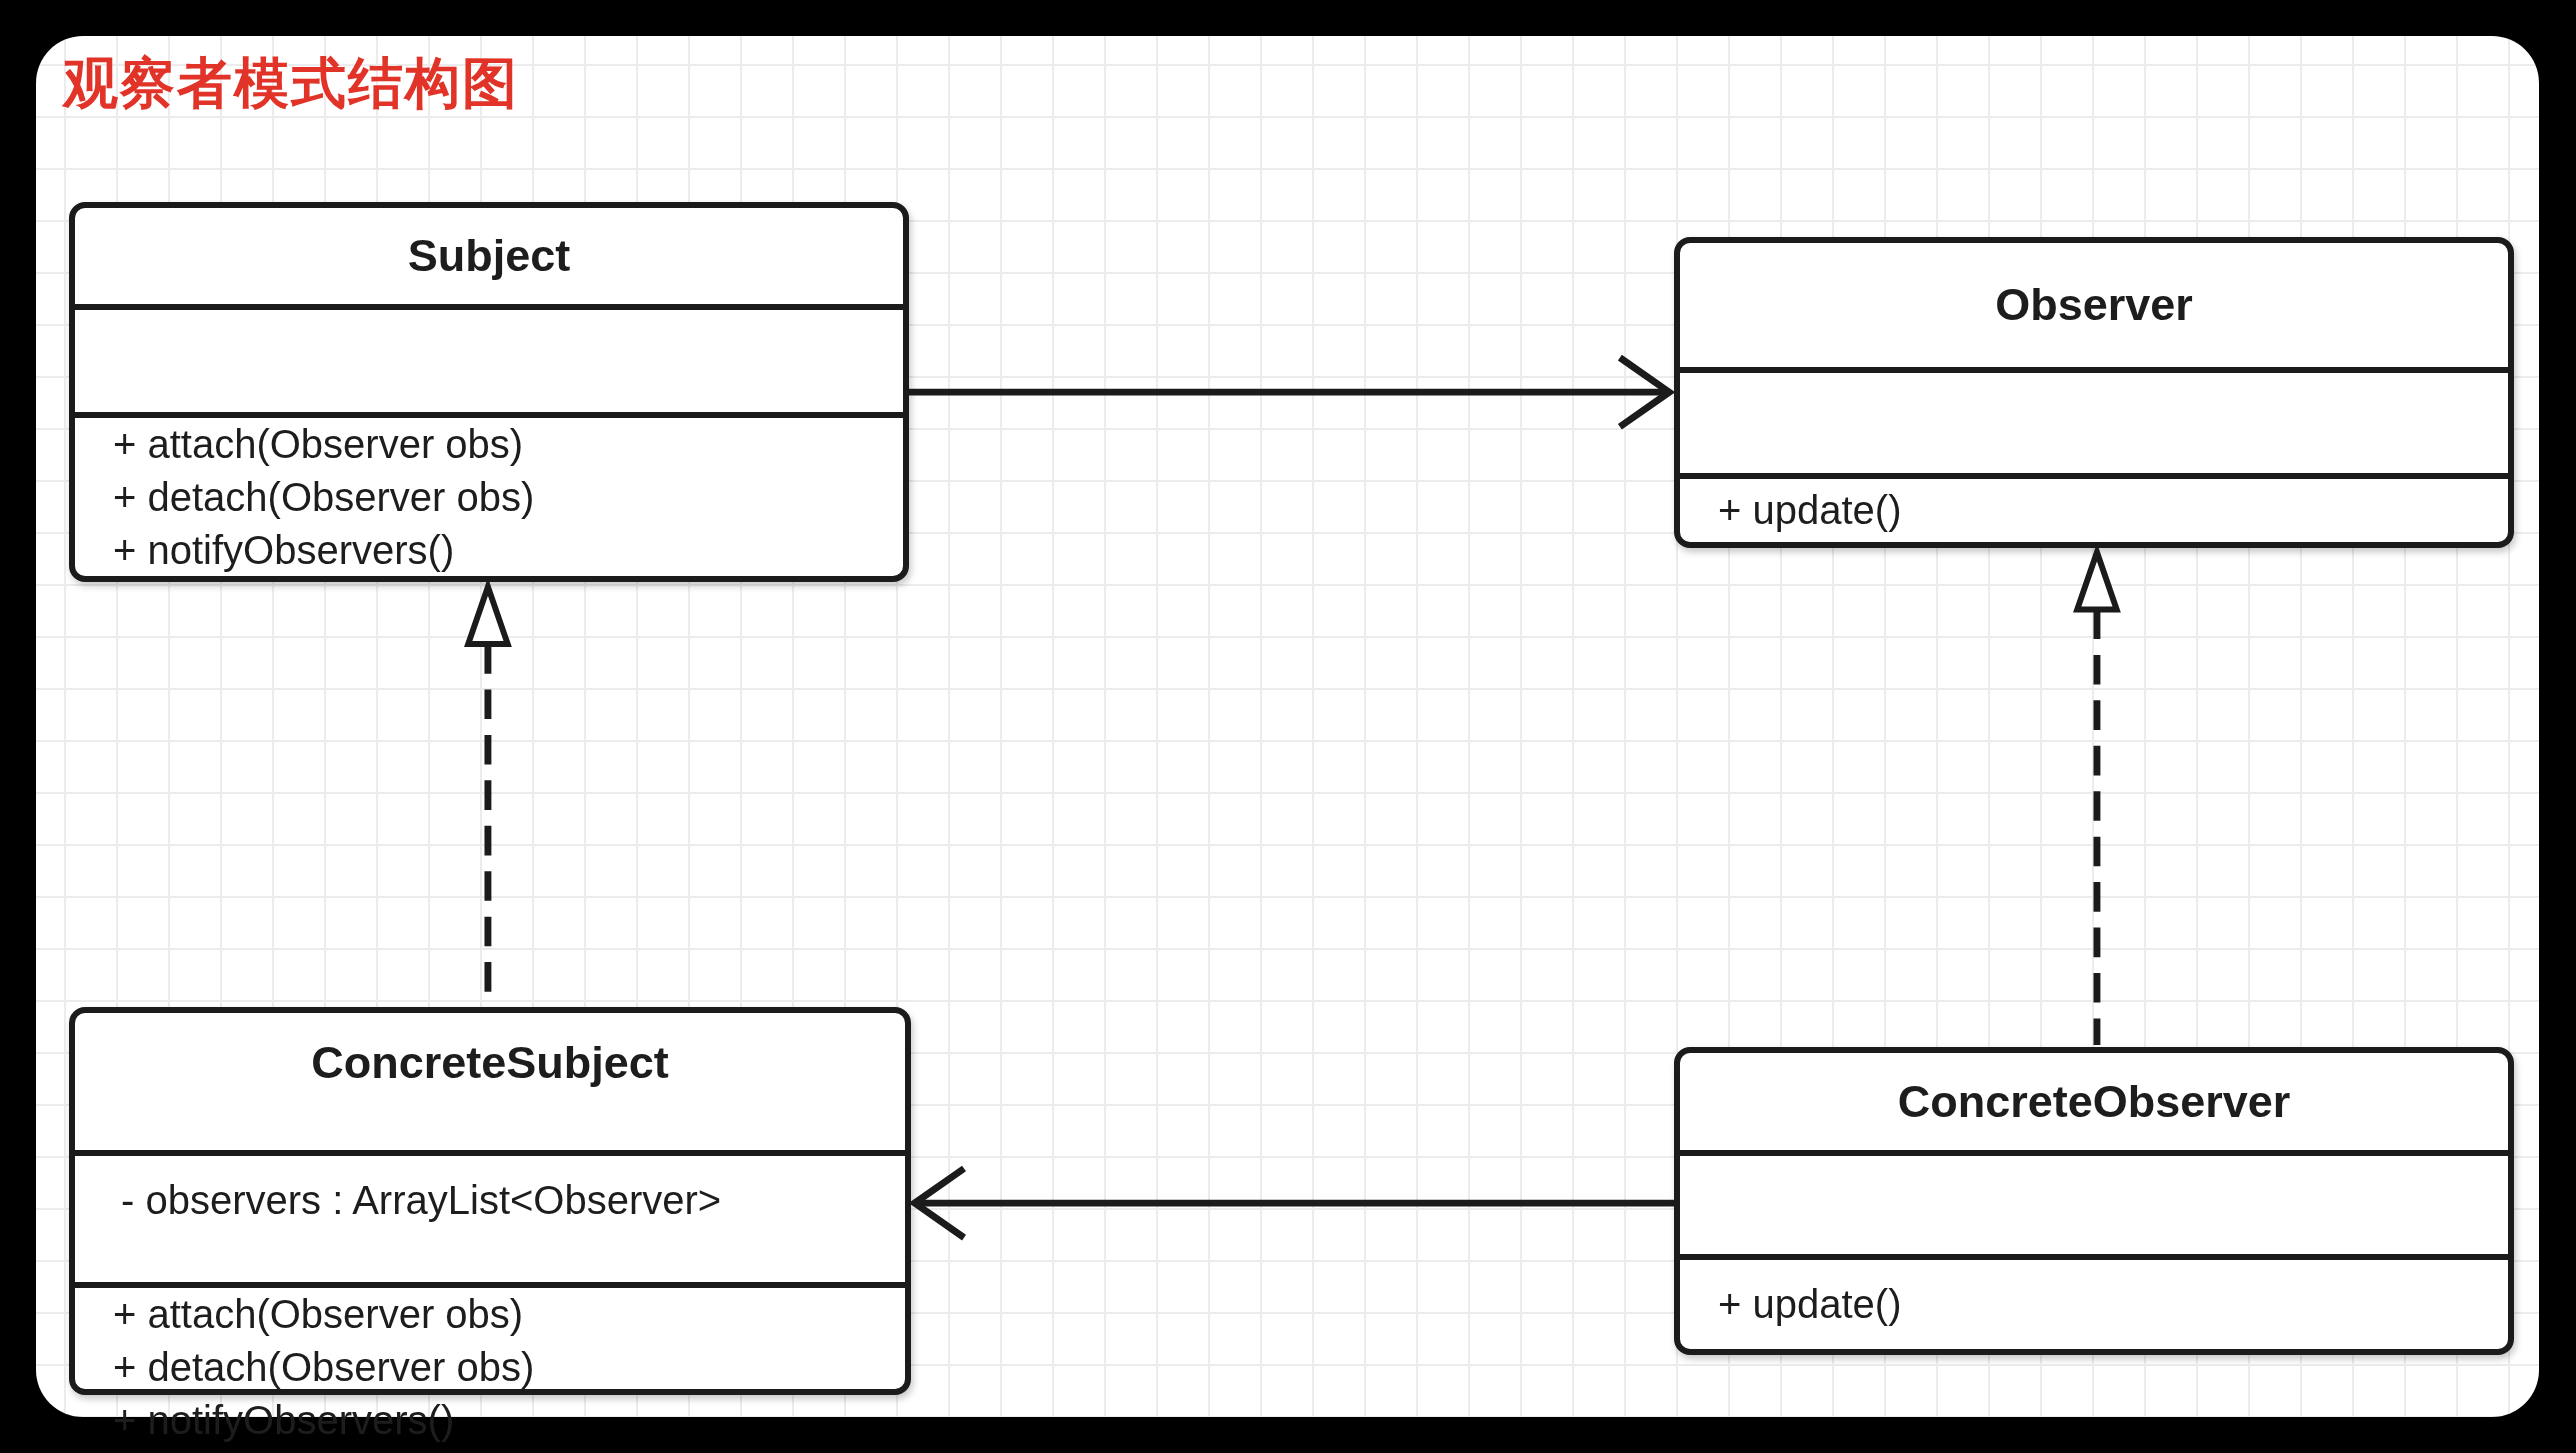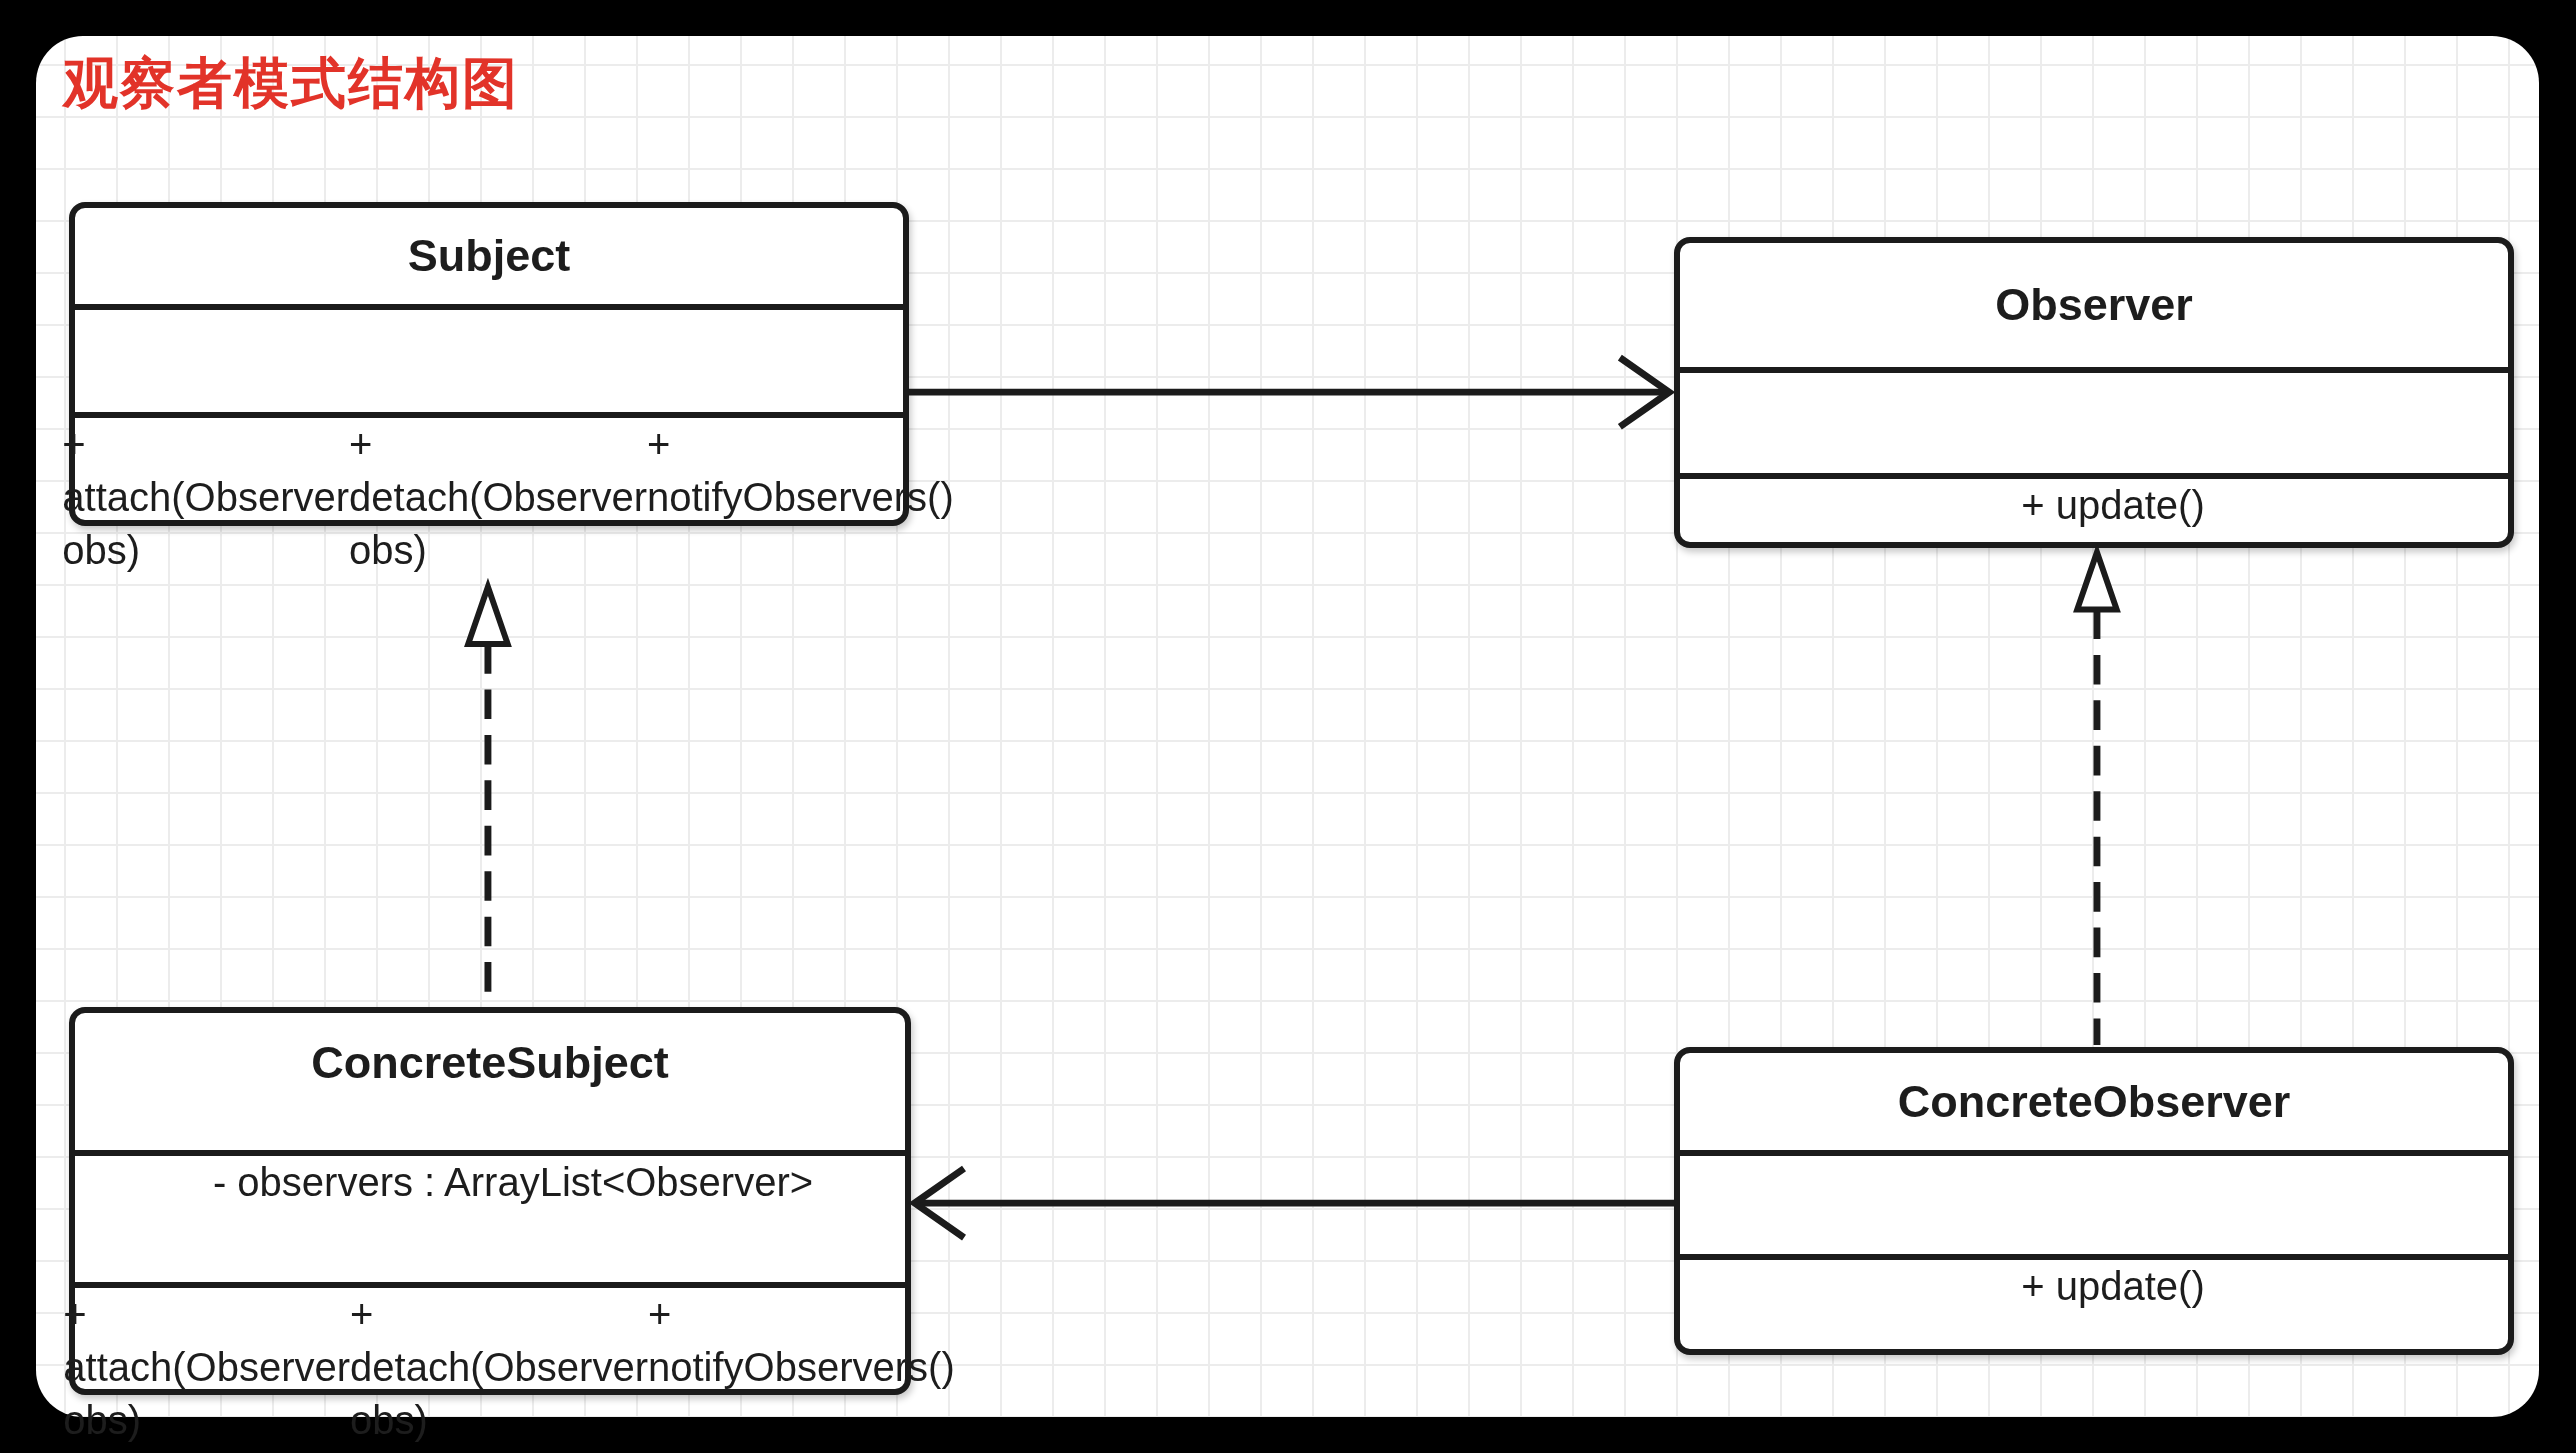--- a/index.html
+++ b/index.html
@@ -42,30 +42,30 @@
     color:#1d1d1d;
   }
   .uml .c-title{
     display:flex;align-items:center;justify-content:center;
     font-weight:bold;
     font-size:45px;
     flex:0 0 auto;
   }
   .uml .c-attrs,.uml .c-methods{
     border-top:6px solid #1b1b1b;
-    display:flex;flex-direction:row;justify-content:center;
+    display:flex;flex-direction:column;justify-content:center;
     padding-left:38px;
     font-size:40px;
     line-height:53px;
     box-sizing:border-box;
     flex:0 0 auto;
   }
   .uml .c-methods{flex:1 1 auto;}
   
-  #cls-subject          {left:69px;  top:202px;  width:840px; height:324px;}
+  #cls-subject          {left:69px;  top:202px;  width:840px; height:380px;}
   #cls-subject .c-title {height:96px;}
   #cls-subject .c-attrs {height:108px;}
   #cls-observer          {left:1674px;top:237px;  width:840px; height:311px;}
   #cls-observer .c-title {height:124px;}
   #cls-observer .c-attrs {height:106px;}
   #cls-concrete-subject          {left:69px;  top:1007px; width:842px; height:388px;gap:38px;}
   #cls-concrete-subject .c-title {height:99px;}
   #cls-concrete-subject .c-attrs {height:94px;padding-left:46px;}
   #cls-concrete-observer          {left:1674px;top:1047px; width:840px; height:308px;}
   #cls-concrete-observer .c-title {height:97px;text-align:center;}

